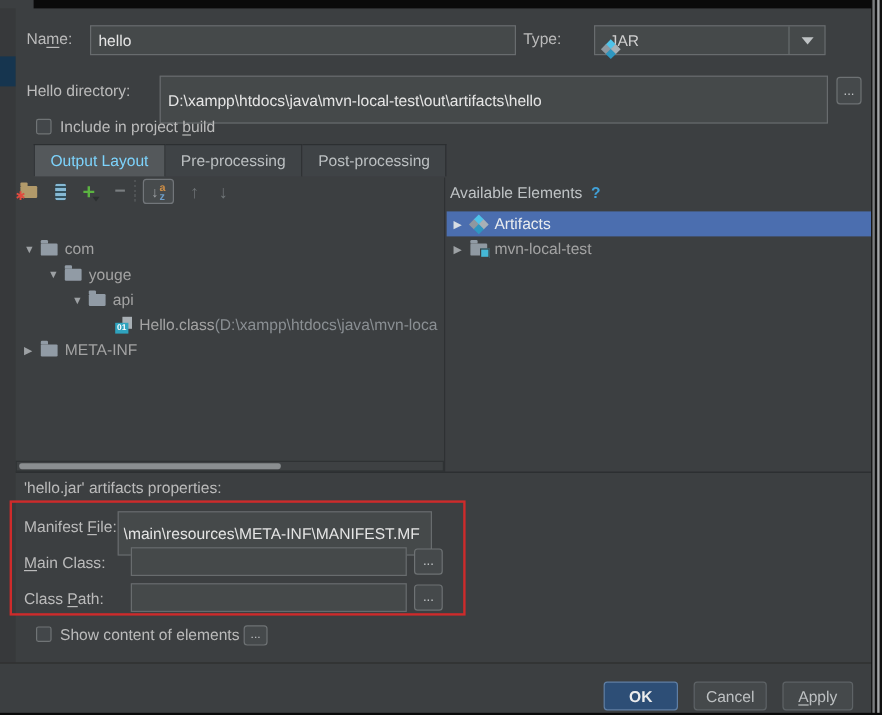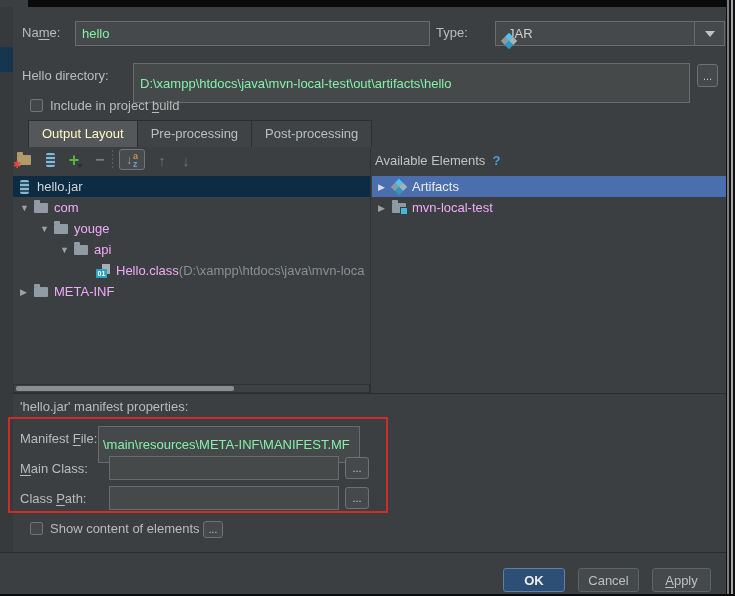--- a/index.html
+++ b/index.html
@@ -11,38 +11,38 @@
   
   .top-edge{left:28px;top:0;width:707px;height:7px;background:#0a0a0a;}
   .left-strip{left:0;top:7px;width:13px;height:545px;background:#37393B;}
   .left-sel-frag{left:0;top:47px;width:13px;height:25px;background:#16354F;}
   .right-edge{right:0;top:0;width:9px;height:596px;background:#111;}
   .right-line1{right:6px;top:0;width:2px;height:596px;background:#7b7d7f;}
   .right-line2{right:2px;top:0;width:2px;height:596px;background:#a4a6a8;}
   .bottom-edge{left:0;bottom:0;width:735px;height:2px;background:#0a0a0a;}
 
   
-  .tf{background:#45494A;border:1px solid #686C6E;color:#86efac;box-sizing:border-box;
+  .tf{background:#45494A;border:1px solid #686C6E;color:#e5e5e5;box-sizing:border-box;
       font-family:"Liberation Sans",sans-serif;font-size:13px;padding:0 6px;outline:none;}
   .combo{background:#45494A;border:1px solid #686C6E;box-sizing:border-box;display:flex;align-items:center;}
   .combo .txt{flex:1;padding-left:6px;color:#CFCFCF;}
   .combo .arrow-seg{width:29px;align-self:stretch;border-left:1px solid #686C6E;display:flex;align-items:center;justify-content:center;}
   .carrow{width:0;height:0;border-left:5px solid transparent;border-right:5px solid transparent;border-top:6px solid #BFC3C5;}
   .bbtn{background:#45494B;border:1px solid #6E7274;border-radius:3px;color:#C3C6C8;
         font-size:11px;display:flex;align-items:center;justify-content:center;box-sizing:border-box;cursor:default;}
   .cb{width:13px;height:13px;background:#43474A;border:1px solid #707476;border-radius:2px;box-sizing:border-box;}
   .btn{height:24px;border-radius:3px;border:1px solid #5E6366;background:#45494B;color:#BDC0C2;
        display:flex;align-items:center;justify-content:center;box-sizing:border-box;}
   .btn.ok{background:#2D4E76;border-color:#5F7FA5;color:#EDEDED;font-weight:bold;}
 
   
   .tabs{left:28px;top:121px;display:flex;align-items:flex-end;height:26px;}
   .tab{height:26px;line-height:26px;padding:0 13px;background:#3F4346;border:1px solid #2C2F31;border-bottom:none;color:#BBBFC1;}
   .tab + .tab{border-left:none;}
-  .tab.sel{background:#54585B;color:#fef9c3;}
+  .tab.sel{background:#54585B;color:#7dd3fc;}
 
   
   .tbi{position:absolute;width:20px;height:20px;display:flex;align-items:center;justify-content:center;}
   .folder{position:relative;width:14px;height:10px;background:#919BA5;border-radius:1px;}
   .folder::before{content:"";position:absolute;top:-3px;left:0;width:6px;height:3px;background:#919BA5;border-radius:1px 1px 0 0;}
   .folder.tan{background:#B29A6A;}
   .folder.tan::before{background:#B29A6A;}
   .folder .modsq{position:absolute;right:-2px;bottom:-2px;width:6px;height:6px;background:#45B8D6;border:1px solid #3C3F41;}
   .star{position:absolute;left:-4px;bottom:-5px;color:#E04B3F;font-size:10px;line-height:10px;}
   .jicon{width:9px;height:14px;border-radius:2px;background:repeating-linear-gradient(180deg,#86B9D4 0 2px,#33525F 2px 4px);}
@@ -58,21 +58,21 @@
   .sort .a{color:#CE8E46;}
   .sort .z{color:#6E9EC8;}
   .uarr::before{content:"↑";color:#6E7376;font-size:15px;font-weight:bold;}
   .darr::before{content:"↓";color:#6E7376;font-size:15px;font-weight:bold;}
 
   
   .panel{position:absolute;overflow:hidden;}
   .trow{position:absolute;left:0;width:100%;height:21px;display:flex;align-items:center;white-space:nowrap;overflow:hidden;box-sizing:border-box;}
   .trow .exp{width:14px;font-size:9px;color:#9DA1A4;flex:0 0 14px;text-align:left;}
   .trow .ic{margin-right:6px;flex:0 0 auto;display:flex;align-items:center;justify-content:center;width:14px;height:14px;}
-  .trow .lbl{color:#f0abfc;}
+  .trow .lbl{color:#a3a3a3;}
   .trow.sel-unfocus{background:#0D2B42;}
   .trow.sel-unfocus .lbl{color:#CDD4DA;}
   .trow.sel-focus{background:#4B6EAF;}
   .trow.sel-focus .lbl{color:#E9ECEF;}
   .trow.sel-focus .exp{color:#D7DDE3;}
   .pathtxt{color:#8A8F93;}
 
   .cicon{position:relative;width:14px;height:14px;}
   .cicon .pg{position:absolute;top:0;right:0;width:8px;height:10px;background:#A9B0B5;}
   .cicon .bx{position:absolute;left:0;bottom:0;width:11px;height:9px;background:#2FA3BE;color:#fff;
@@ -101,21 +101,21 @@
 
 <div class="win">
 
   <div class="abs top-edge"></div>
   <div class="abs left-strip"></div>
   <div class="abs left-sel-frag"></div>
 
   <div class="abs" style="left:22px;top:25px;"><span>Na</span><span class="mn">m</span><span>e:</span></div>
   <input class="abs tf" style="left: 75px; top: 21px; width: 355px; height: 25px;" value="hello">
   <div class="abs" style="left:436px;top:25px;">Type:</div>
-  <div class="abs combo" style="left:495px;top:21px;width:230px;height:25px;">
+  <div class="abs combo" style="left:495px;top:21px;width:193px;height:25px;">
     <span class="ic" style="margin-left:6px;">
       <span class="aicon"><span class="dn"></span><span class="dw"></span><span class="de"></span><span class="ds"></span></span>
     </span>
     <span class="txt">JAR</span>
     <span class="arrow-seg">
         <span class="carrow"></span>
       </span>
   </div>
 
   <div class="abs" style="left:22px;top:68px;">Hello directory:</div>
@@ -150,26 +150,20 @@
         <span class="a">a</span>
         <span class="z">z</span>
       </span>
   </div>
   <div class="tbi uarr" style="left:152px;top:150px;"></div>
   <div class="tbi darr" style="left:176px;top:150px;"></div>
 
   <div class="abs avail-title" style="left:375px;top:153px;"><span>Available Elements</span>&nbsp;&nbsp;<span class="help">?</span></div>
 
   <div class="panel" style="left:13px;top:176px;width:357px;height:208px;">
-    <div class="trow sel-unfocus" style="top:0;padding-left:4px;">
-      <span class="ic">
-          <span class="jicon"></span>
-        </span>
-      <span class="lbl">hello.jar</span>
-    </div>
     <div class="trow" style="top:21px;padding-left:7px;">
       <span class="exp">▼</span>
       <span class="ic">
           <span class="folder"></span>
         </span>
       <span class="lbl">com</span>
     </div>
     <div class="trow" style="top:42px;padding-left:27px;">
       <span class="exp">▼</span>
       <span class="ic">
@@ -227,21 +221,21 @@
         </span>
       <span class="lbl">mvn-local-test</span>
     </div>
   </div>
 
   <div class="abs hscroll">
     <div class="hthumb"></div>
   </div>
   <div class="abs panel-bottom-line"></div>
 
-  <div class="abs" style="left:20px;top:399px;">'hello.jar' manifest properties:</div>
+  <div class="abs" style="left:20px;top:399px;">'hello.jar' artifacts properties:</div>
   <div class="abs redbox"></div>
 
   <div class="abs" style="left:20px;top:431px;"><span>Manifest </span><span class="mn">F</span><span>ile:</span></div>
   <input class="abs tf" style="left: 98px; top: 426px; width: 262px; height: 37px; padding: 0px 4px;" value="\main\resources\META-INF\MANIFEST.MF">
 
   <div class="abs" style="left:20px;top:461px;"><span></span><span class="mn">M</span><span>ain Class:</span></div>
   <input class="abs tf" style="left: 109px; top: 456px; width: 230px; height: 24px;" value="">
   <div class="abs bbtn" style="left:345px;top:457px;width:24px;height:22px;">...</div>
 
   <div class="abs" style="left:20px;top:491px;"><span>Class </span><span class="mn">P</span><span>ath:</span></div>

